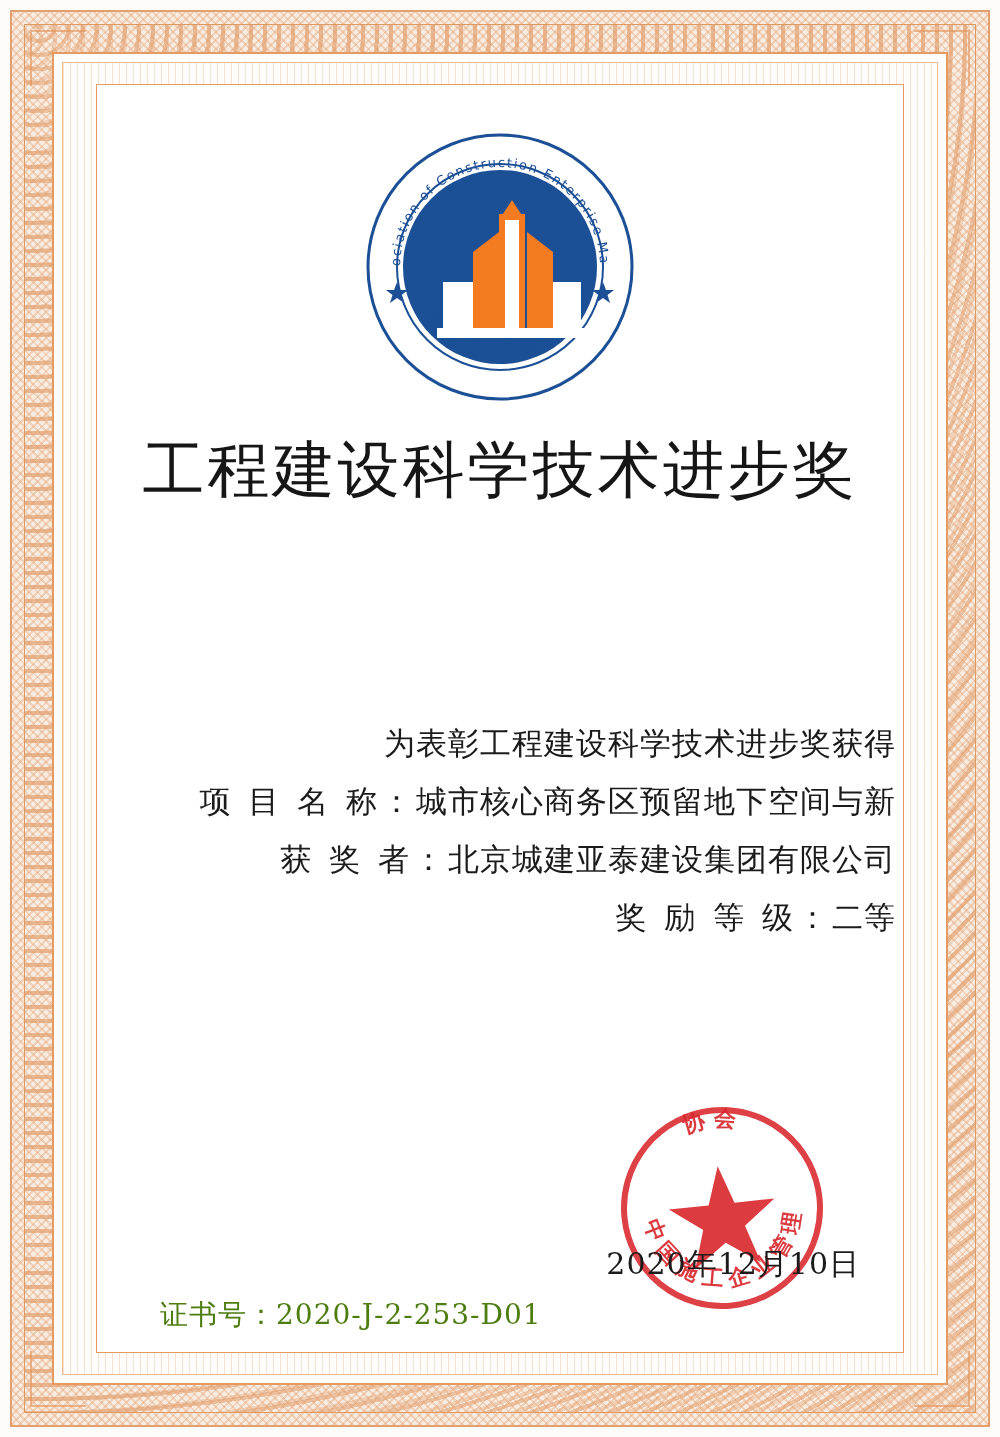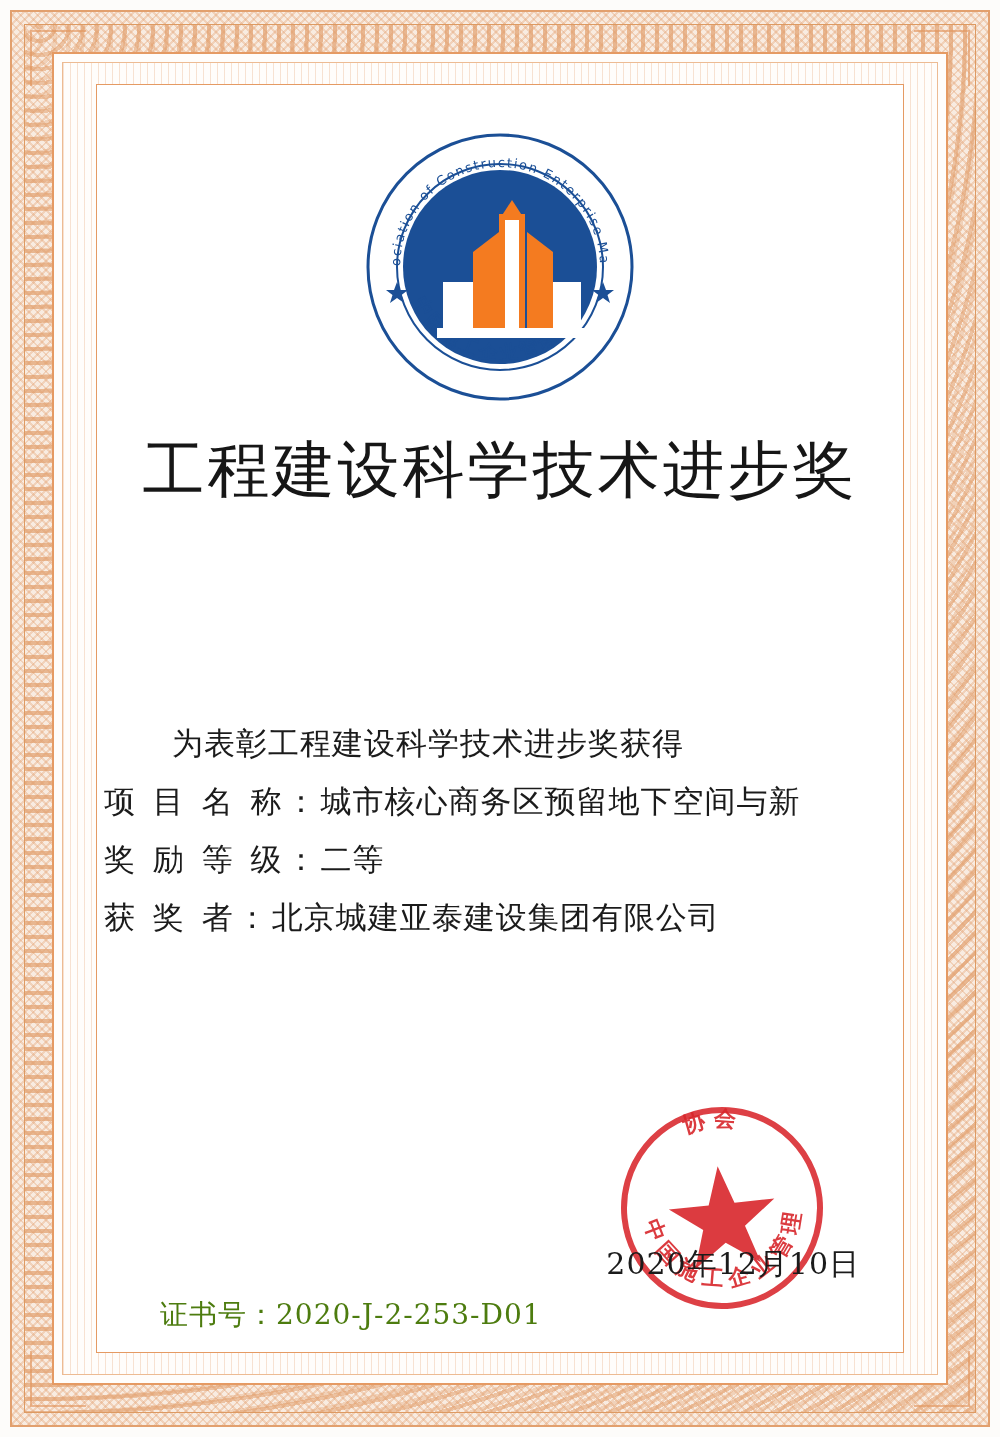--- a/index.html
+++ b/index.html
@@ -115,20 +115,21 @@
   }
 
   
   .body-block {
     position: absolute;
     top: 630px;
     left: 8px;
     right: 8px;
     color: #1b1b1b;
     font-family: "DejaVu Serif", serif;
+    text-align: right;
   }
   .body-line {
     font-size: 31px;
     line-height: 58px;
     letter-spacing: 1px;
     white-space: nowrap;
   }
   .body-line.indent { text-indent: 68px; }
   .field-line {
     font-size: 31px;
@@ -235,25 +236,25 @@
     <div class="title-main">工程建设科学技术进步奖</div>
 
     <div class="body-block">
       <div class="body-line indent">为表彰工程建设科学技术进步奖获得</div>
 
       <div class="field-line">
         <span class="label">项 目 名 称：</span><span>城市核心商务区预留地下空间与新</span>
       </div>
 
       <div class="field-line">
+        <span class="label">获  奖  者：</span><span>北京城建亚泰建设集团有限公司</span>
+      </div>
+
+      <div class="field-line">
         <span class="label">奖 励 等 级：</span><span>二等</span>
-      </div>
-
-      <div class="field-line">
-        <span class="label">获  奖  者：</span><span>北京城建亚泰建设集团有限公司</span>
       </div>
     </div>
 
     <div class="seal">
       <svg viewBox="0 0 208 208" width="208" height="208" aria-hidden="true">
         <defs>
           <path id="sealArc" d="M 22,104 A 82,82 0 1 1 186,104"></path>
           <path id="sealArcB" d="M 26,104 A 78,78 0 1 0 182,104"></path>
         </defs>
         <circle cx="104" cy="104" r="98" fill="none" stroke="#d8262b" stroke-width="6" opacity="0.88"></circle>

